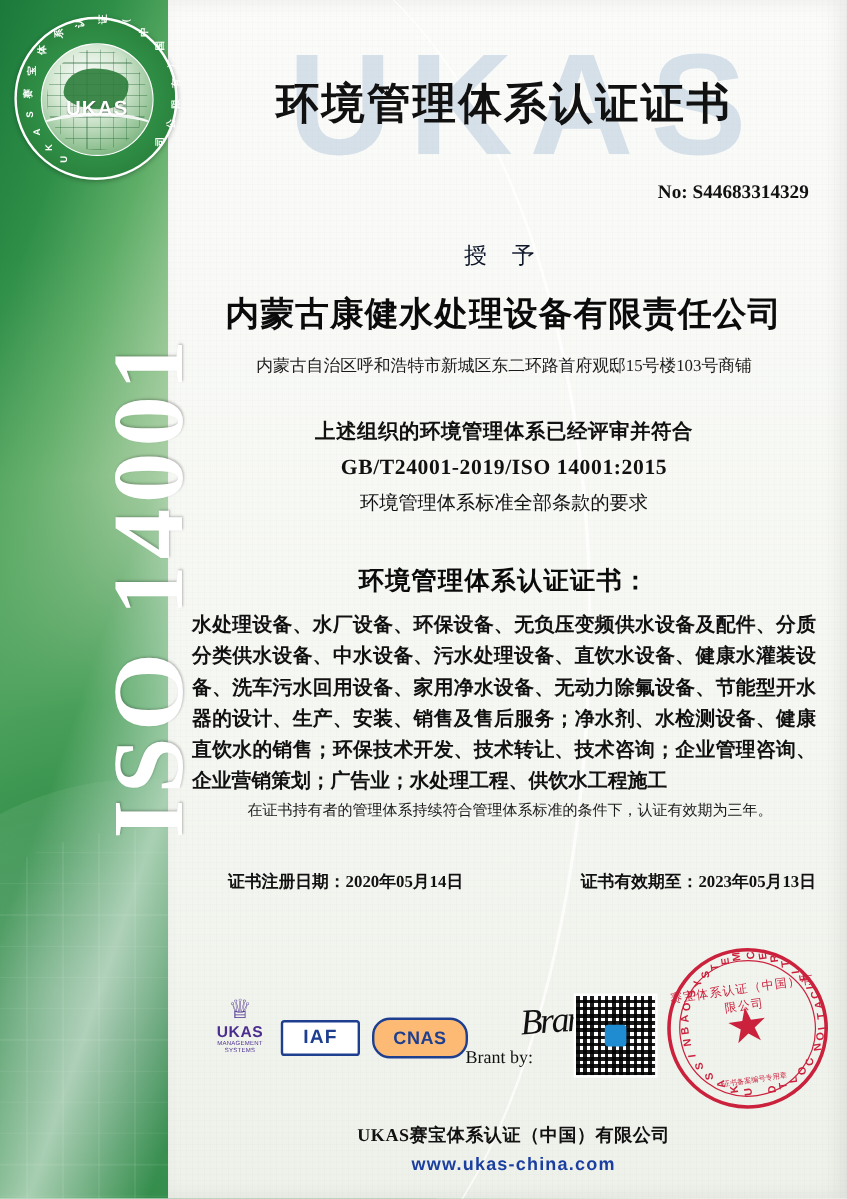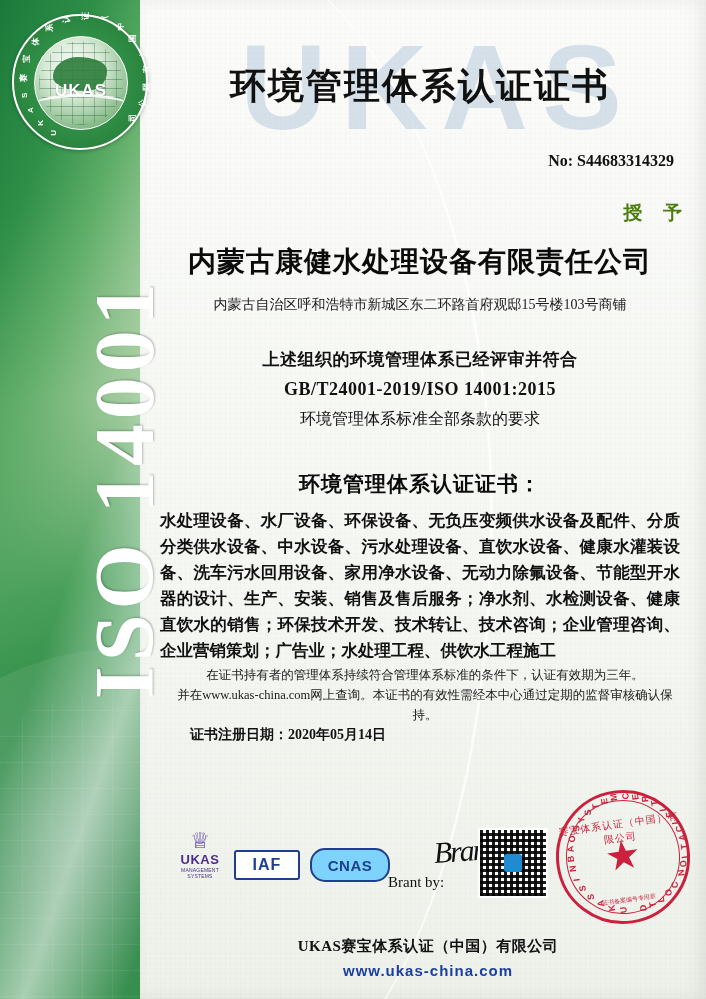--- a/index.html
+++ b/index.html
@@ -224,26 +224,26 @@
     font-family: "Liberation Serif", serif;
     font-size: 16px;
     font-weight: bold;
     color: #111111;
   }
   .award-label {
     position: absolute;
     left: 0;
     top: 200px;
     width: 540px;
-    text-align: right;
-    font-family: "Liberation Serif", serif;
-    font-weight: bold;
+    text-align: center;
+    font-family: "Liberation Serif", serif;
+    font-weight: normal;
     font-size: 19px;
     letter-spacing: 8px;
-    color: #4d7c0f;
+    color: #0f172a;
   }
   .company-name {
     position: absolute;
     left: 0;
     top: 243px;
     width: 540px;
     text-align: center;
     font-family: "Liberation Serif", serif;
     font-weight: bold;
     font-size: 28px;
@@ -394,21 +394,21 @@
     border: 2px solid #1e3f8f;
     border-radius: 15px;
     display: flex;
     align-items: center;
     justify-content: center;
     font-family: "Liberation Sans", sans-serif;
     font-weight: bold;
     font-size: 15px;
     color: #1e3f8f;
     letter-spacing: 0.5px;
-    background: #7dd3fc;
+    background: #fdba74;
   }
   .signature-block {
     position: absolute;
     left: 360px;
     top: 6px;
     width: 150px;
   }
   .signature-mark {
     height: 40px;
     font-family: "Liberation Serif", serif;
@@ -599,25 +599,25 @@
       <div class="line2">GB/T24001-2019/ISO 14001:2015</div>
       <div class="line3">环境管理体系标准全部条款的要求</div>
     </div>
 
     <div class="scope-title">环境管理体系认证证书：</div>
 
     <div class="scope-body">水处理设备、水厂设备、环保设备、无负压变频供水设备及配件、分质分类供水设备、中水设备、污水处理设备、直饮水设备、健康水灌装设备、洗车污水回用设备、家用净水设备、无动力除氟设备、节能型开水器的设计、生产、安装、销售及售后服务；净水剂、水检测设备、健康直饮水的销售；环保技术开发、技术转让、技术咨询；企业管理咨询、企业营销策划；广告业；水处理工程、供饮水工程施工</div>
 
     <div class="validity-note">
       <div>在证书持有者的管理体系持续符合管理体系标准的条件下，认证有效期为三年。</div>
-      <div>并在www.ukas-china.com网上查询。本证书的有效性需经本中心通过定期的监督审核确认保持。</div>
     </div>
 
     <div class="dates">
       <div>证书注册日期：2020年05月14日</div>
+      <div>证书有效期至：2023年05月13日</div>
     </div>
   </div>
 
   <div class="logo-row">
     <div class="logo-ukas-small">
       <div class="crown">♕</div>
       <div class="name">UKAS</div>
       <div class="sub">MANAGEMENT SYSTEMS</div>
     </div>
     <div class="logo-iaf">IAF</div>

